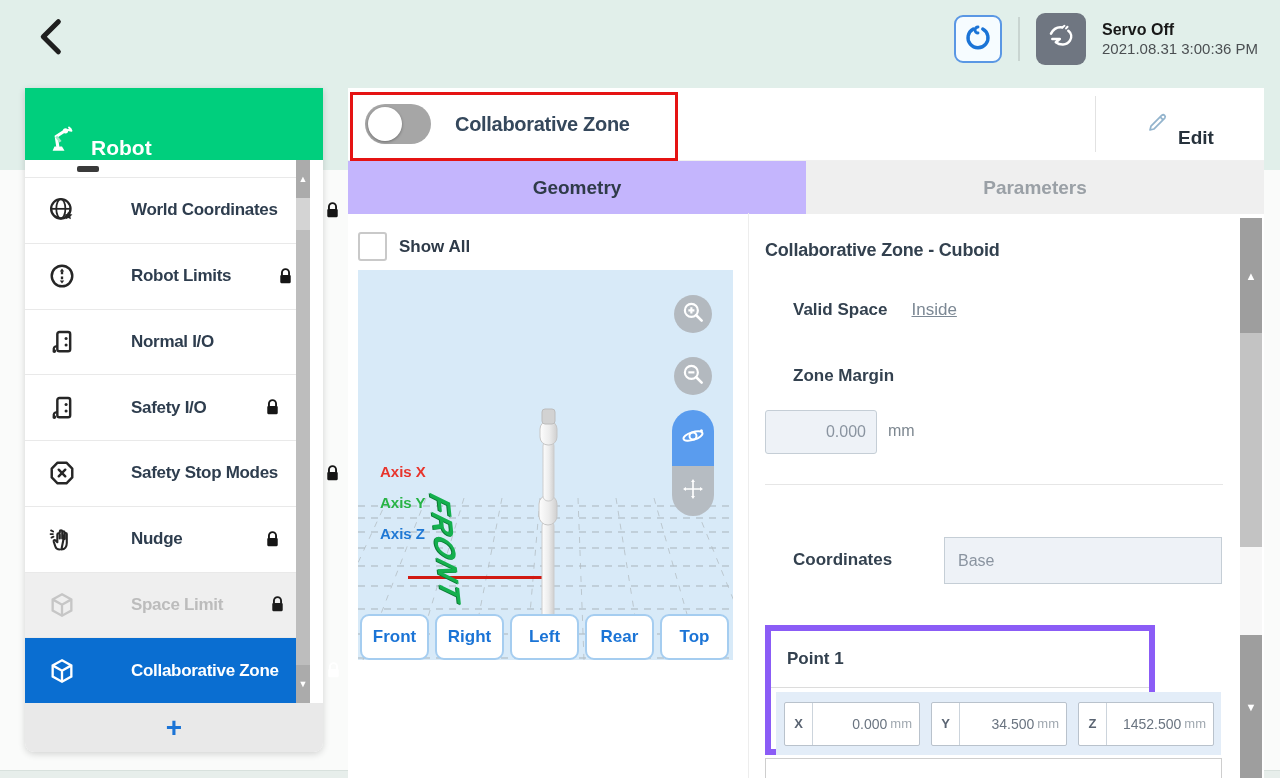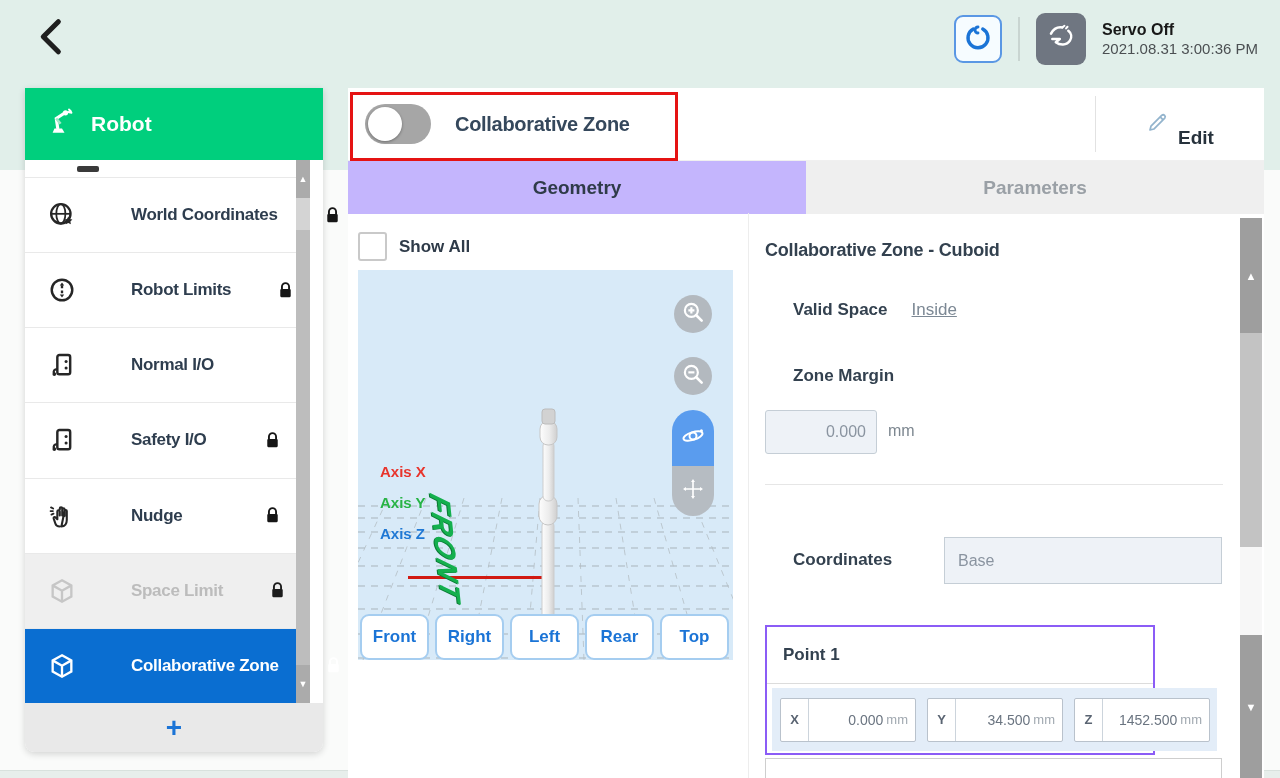--- a/index.html
+++ b/index.html
@@ -15,21 +15,21 @@
   .top-right{position:absolute;right:22px;top:8px;height:62px;display:flex;align-items:center;gap:16px;}
   .gripper-btn{width:48px;height:48px;border-radius:9px;border:2px solid #5a97e4;background:#f6fcff;display:flex;align-items:center;justify-content:center;color:#1b74d6;padding:0;cursor:pointer;}
   .top-vdiv{width:2px;height:44px;background:#c9d5d1;}
   .hand-badge{width:50px;height:52px;border-radius:9px;background:#6f7681;display:flex;align-items:center;justify-content:center;color:#fff;}
   .servo{display:flex;flex-direction:column;justify-content:center;line-height:1.25;}
   .servo-status{font-size:16px;font-weight:bold;color:#181818;}
   .servo-time{font-size:15px;color:#4b4f52;}
 
   
   .sidebar{position:absolute;left:25px;top:88px;width:298px;height:664px;background:#fff;border-radius:0 0 9px 9px;box-shadow:0 2px 7px rgba(0,0,0,.16);}
-  .sb-header{height:72px;background:#00cf7d;color:#fff;display:flex;align-items:center;padding-left:22px;gap:14px;font-size:21px;font-weight:bold;}
+  .sb-header{height:72px;background:#00cf7d;color:#fff;display:flex;align-items:flex-end;padding-left:22px;gap:14px;font-size:21px;font-weight:bold;}
   .sb-list{position:relative;height:543px;}
   .sb-rows{position:absolute;left:0;top:0;width:271px;height:543px;display:flex;flex-direction:column;}
   .sb-partial{height:17px;border-bottom:1px solid #e9e9e9;position:relative;}
   .sb-partial .nub{position:absolute;left:52px;bottom:5px;width:22px;height:6px;background:#3a3a3a;border-radius:2px;}
   .sb-item{flex:1;display:flex;align-items:center;padding:0 14px 0 22px;border-bottom:1px solid #e9e9e9;color:#2e3d4e;cursor:pointer;background:#fff;gap:42px;}
   .sb-ic{width:30px;height:30px;display:flex;align-items:center;justify-content:center;color:#262626;flex:none;}
   .sb-label{flex:1;margin-left:12px;font-size:17px;font-weight:bold;letter-spacing:-.3px;white-space:nowrap;}
   .sb-lock{width:22px;display:flex;justify-content:flex-end;color:#161616;flex:none;}
   .sb-item.disabled{background:#efefef;color:#bcbcbc;}
   .sb-item.disabled .sb-ic{color:#c6c6c6;}
@@ -86,21 +86,21 @@
   .d-title{position:absolute;left:16px;top:27px;font-size:18px;font-weight:bold;color:#33414f;letter-spacing:-.2px;}
   .d-row-vs{position:absolute;left:16px;top:87px;display:flex;gap:24px;align-items:center;}
   .d-label{font-size:17px;font-weight:bold;color:#33414f;margin-left:28px;}
   .d-value{font-size:17px;color:#7c8894;text-decoration:underline;}
   .d-zm-label{position:absolute;left:16px;top:153px;}
   .zm-field{position:absolute;left:16px;top:197px;width:112px;height:44px;background:#eef2f7;border:1px solid #c5ced6;border-radius:3px;display:flex;align-items:center;justify-content:flex-end;padding-right:10px;box-sizing:border-box;color:#8a94a0;font-size:16px;}
   .zm-unit{position:absolute;left:139px;top:209px;color:#7d8790;font-size:16px;}
   .d-divider{position:absolute;left:16px;top:271px;width:458px;height:1px;background:#e6e6e6;}
   .d-coord-label{position:absolute;left:16px;top:337px;}
   .coord-field{position:absolute;left:195px;top:324px;width:278px;height:47px;background:#eef2f7;border:1px solid #c5ced6;border-radius:0;display:flex;align-items:center;padding-left:13px;box-sizing:border-box;color:#8a94a0;font-size:16px;cursor:pointer;}
-  .point-box{position:absolute;left:16px;top:412px;width:390px;height:130px;border:2px solid #8b5cf6;box-sizing:border-box;background:#fff;padding-left:48px;}
+  .point-box{position:absolute;left:16px;top:412px;width:390px;height:130px;border:6px solid #8b5cf6;box-sizing:border-box;background:#fff;padding-left:48px;}
   .point-title{position:absolute;left:16px;top:18px;font-size:17px;font-weight:bold;color:#33414f;}
   .point-div{position:absolute;left:0;top:56px;width:100%;height:1px;background:#dcdcdc;}
   .point-row{position:absolute;left:5px;top:61px;width:445px;height:63px;background:#e3edf8;display:flex;align-items:center;gap:11px;padding-left:8px;box-sizing:border-box;}
   .pf{width:136px;height:44px;background:#fff;border:1px solid #b9c2cc;border-radius:2px;display:flex;align-items:center;box-sizing:border-box;}
   .pf-axis{width:27px;text-align:center;font-size:13px;font-weight:bold;color:#5a6472;border-right:1px solid #ccd4dc;align-self:stretch;display:flex;align-items:center;justify-content:center;}
   .pf-val{flex:1;text-align:right;font-size:14px;color:#6a7480;}
   .pf-unit{font-size:13px;color:#a0a8b0;margin:0 7px 0 3px;}
   .next-box{position:absolute;left:16px;top:545px;width:457px;height:20px;border:1px solid #cecece;border-bottom:none;box-sizing:border-box;background:#fff;}
 
   
@@ -228,20 +228,35 @@
           </span>
           <span class="sb-label">Safety I/O</span>
           <span class="sb-lock">
             <svg viewBox="0 0 24 24" width="19" height="19">
                 <path d="M7.5 10V7.2a4.5 4.5 0 0 1 9 0V10" fill="none" stroke="currentColor" stroke-width="2.4"></path>
                 <rect x="5.4" y="10" width="13.2" height="10.5" rx="1.4" fill="currentColor"></rect>
               </svg>
           </span>
         </div>
 
+        <div class="sb-item">
+          <span class="sb-ic">
+            <svg viewBox="0 0 24 24" width="28" height="28">
+                <path d="M8.2 3.2h7.6l5 5v7.6l-5 5H8.2l-5-5V8.2z" fill="none" stroke="currentColor" stroke-width="2.1" stroke-linejoin="round"></path>
+                <path d="M9.2 9.2l5.6 5.6M14.8 9.2l-5.6 5.6" stroke="currentColor" stroke-width="2.1" stroke-linecap="round"></path>
+              </svg>
+          </span>
+          <span class="sb-label">Safety Stop Modes</span>
+          <span class="sb-lock">
+            <svg viewBox="0 0 24 24" width="19" height="19">
+                <path d="M7.5 10V7.2a4.5 4.5 0 0 1 9 0V10" fill="none" stroke="currentColor" stroke-width="2.4"></path>
+                <rect x="5.4" y="10" width="13.2" height="10.5" rx="1.4" fill="currentColor"></rect>
+              </svg>
+          </span>
+        </div>
 
         <div class="sb-item">
           <span class="sb-ic">
             <svg viewBox="0 0 24 24" width="28" height="28">
                 <path d="M10 21c-2 0-3.2-1-3.7-2.6l-1.4-4.2c-.3-1 .8-1.8 1.6-1l1.5 1.5V8.2c0-1.5 2.1-1.5 2.1 0v3.3m0-4.8V5.6c0-1.4 2.1-1.4 2.1 0v5.9m0-5.2c0-1.3 2-1.3 2 0v5.7m0-4.3c0-1.2 1.9-1.2 1.9 0v7.8c0 3-1.6 5.5-4.6 5.5z" fill="none" stroke="currentColor" stroke-width="1.8" stroke-linecap="round" stroke-linejoin="round"></path>
                 <path d="M2.6 4.6l1.8 1M2.2 7.8h2M3 10.8l1.7-.8" stroke="currentColor" stroke-width="1.6" stroke-linecap="round"></path>
               </svg>
           </span>
           <span class="sb-label">Nudge</span>
           <span class="sb-lock">

